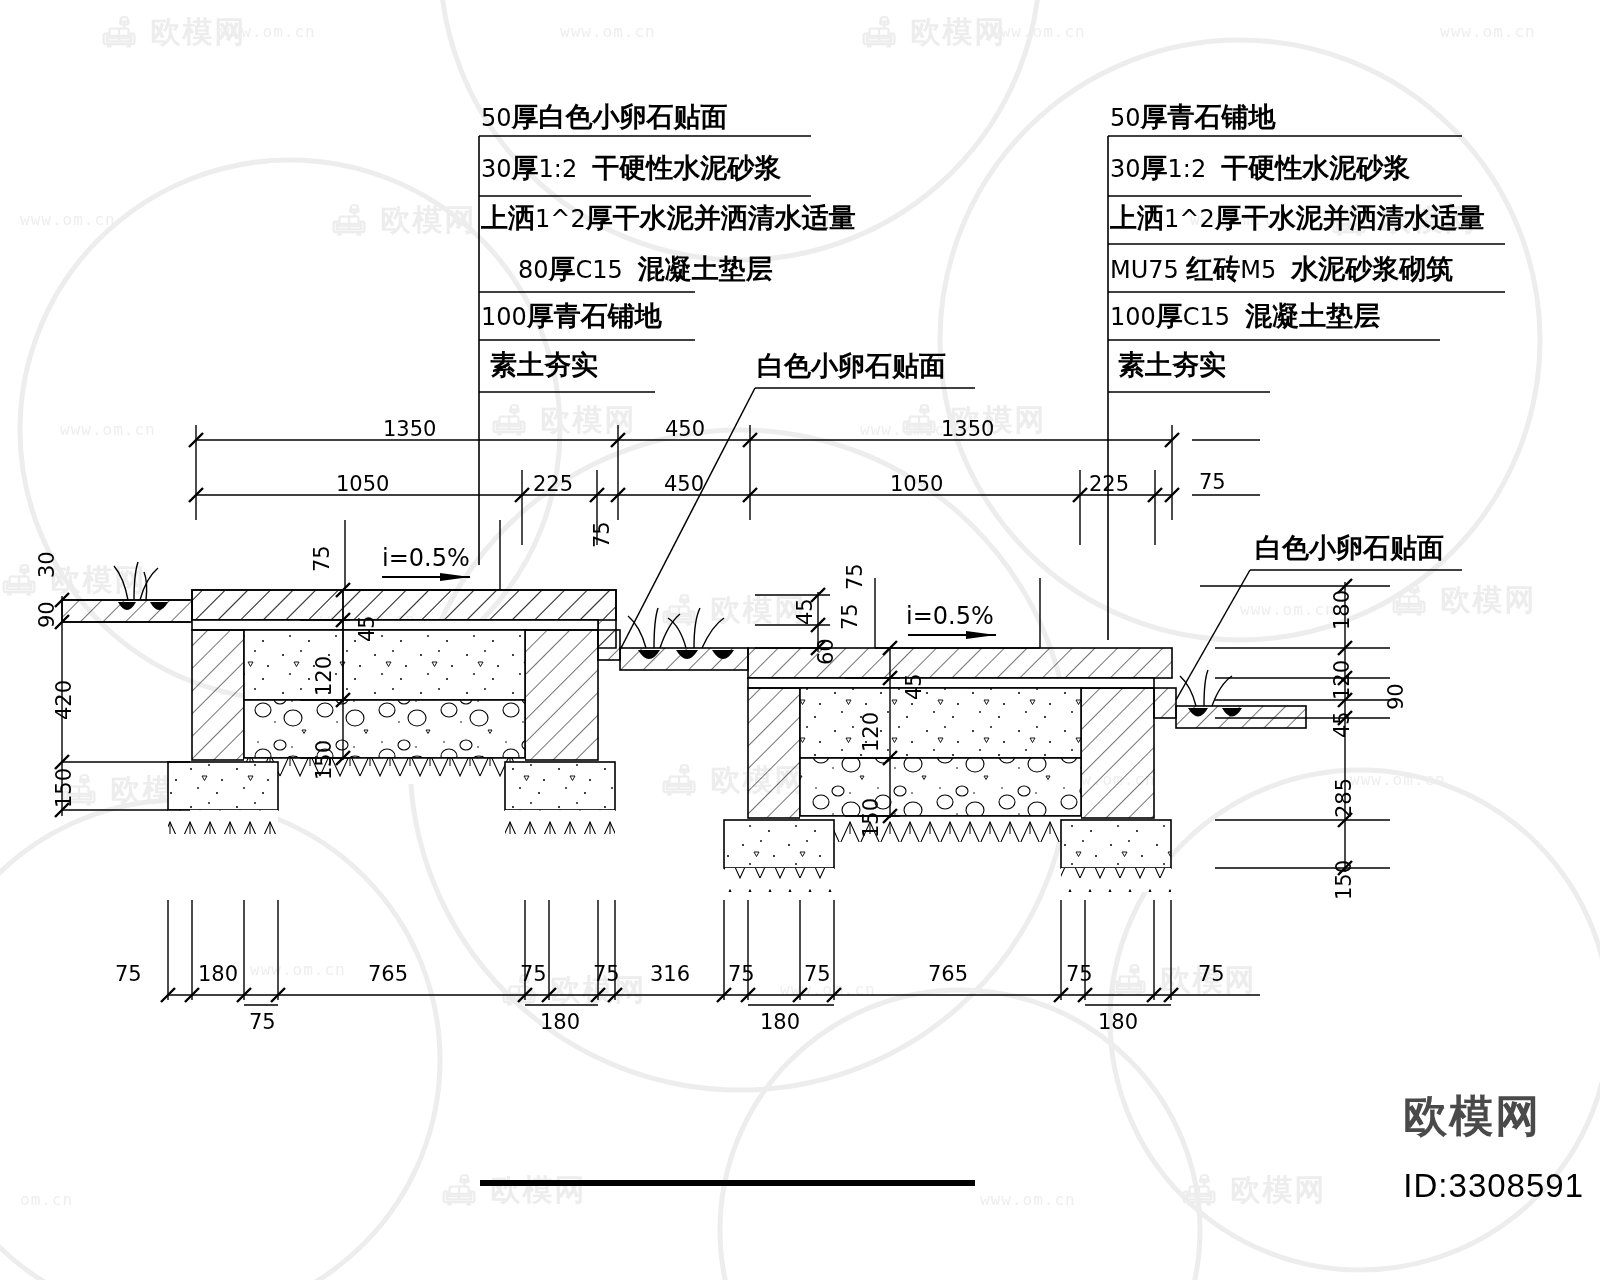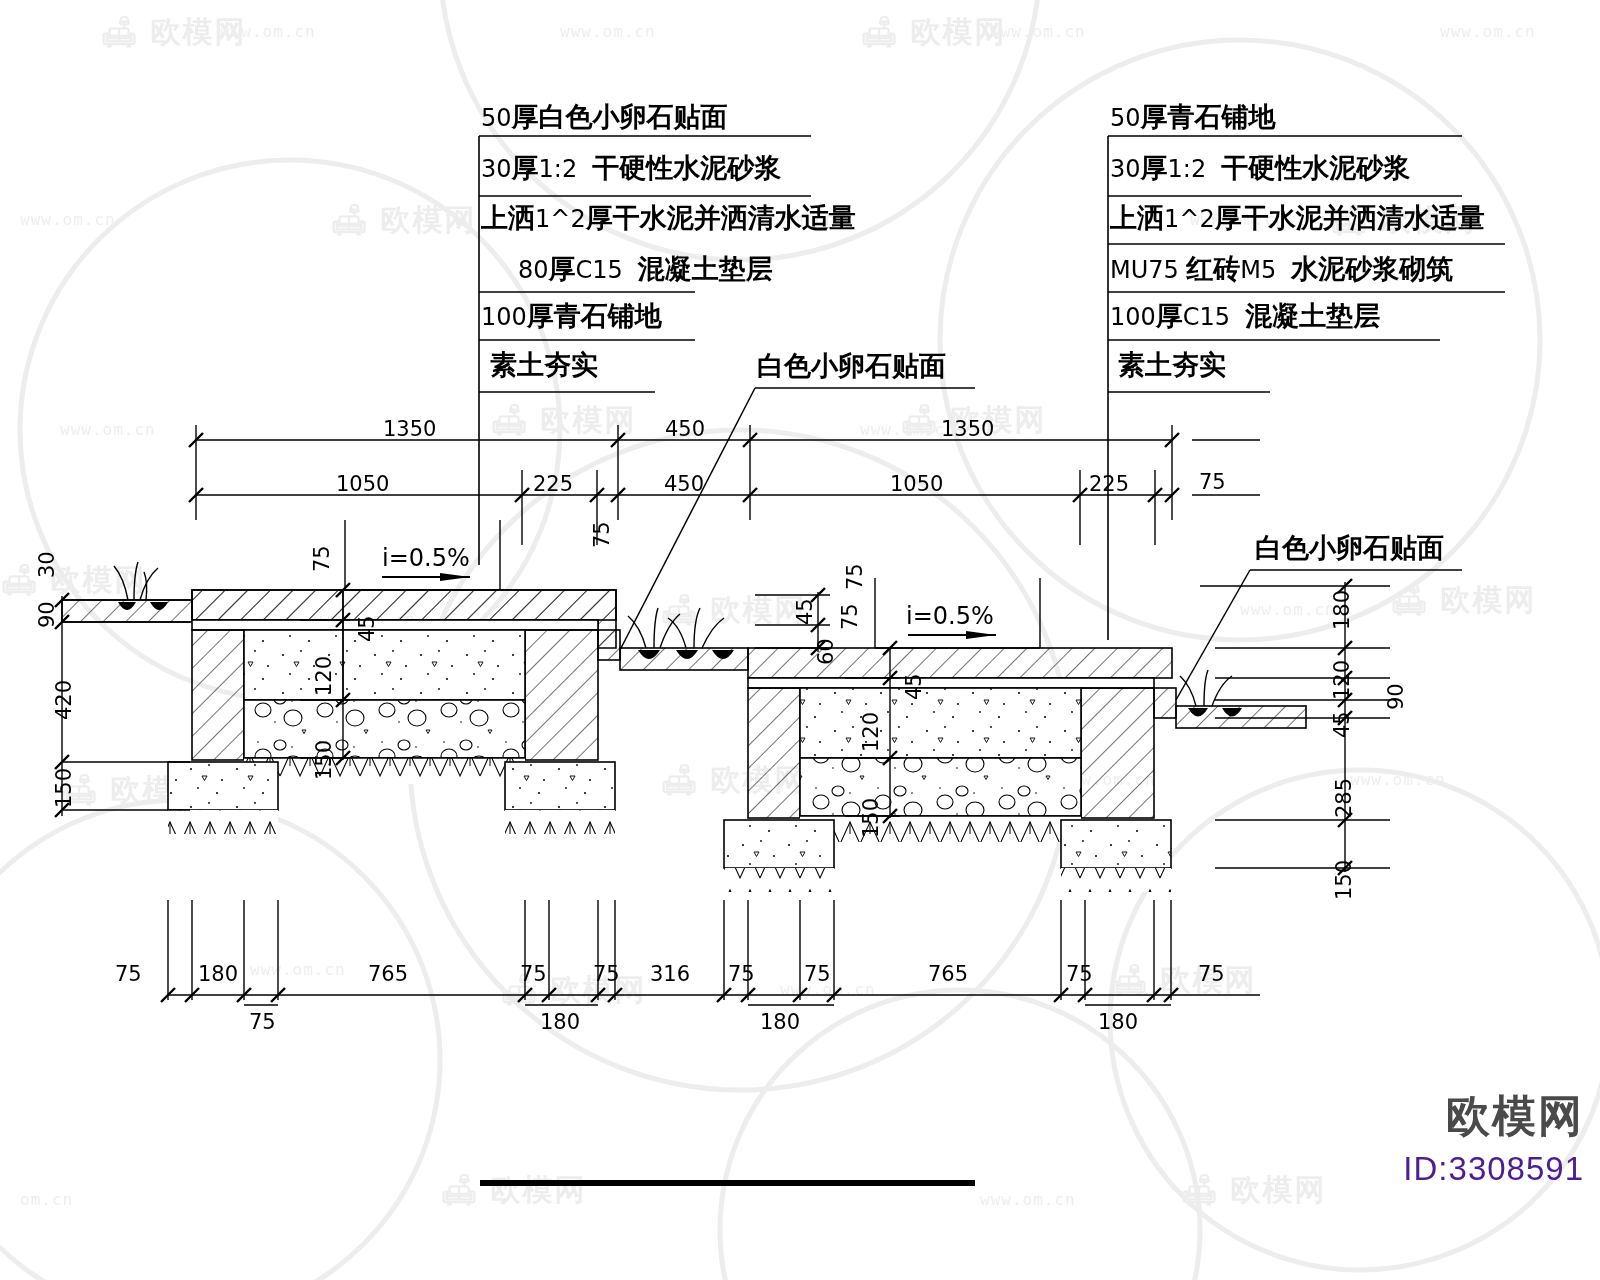--- a/index.html
+++ b/index.html
@@ -17,23 +17,23 @@
   .ann .num{font-weight:normal;font-family:"DejaVu Sans",sans-serif;font-size:24px;}
   
   .dim{position:absolute;font-family:"DejaVu Sans",sans-serif;font-size:21px;
        color:#000;white-space:nowrap;}
   .dimv{position:absolute;font-family:"DejaVu Sans",sans-serif;font-size:21px;
         color:#000;white-space:nowrap;transform-origin:0 0;
         transform:rotate(-90deg);}
   .lbl{position:absolute;white-space:nowrap;font-size:27px;font-weight:bold;}
   .slope{position:absolute;font-family:"DejaVu Sans",sans-serif;font-size:24px;}
   #title{position:absolute;font-size:49px;font-weight:bold;letter-spacing:4px;}
-  #brand{position:absolute;right:16px;top:1087px;text-align:right;}
+  #brand{position:absolute;right:16px;top:1087px;}
   #brand .bname{font-size:44px;font-weight:bold;color:#4a4a4a;letter-spacing:2px;}
-  #brand .bid{font-size:33px;color:#4c1d95;letter-spacing:1px;margin-top:4px;}
+  #brand .bid{font-size:33px;color:#000000;letter-spacing:1px;margin-top:21px;}
 </style>
 </head>
 <body>
 
 <div id="stage">
 
   <div>
     <svg width="1600" height="1280">
       <g fill="none" stroke="#ededed" stroke-width="5">
         <circle cx="290" cy="430" r="270"></circle>

